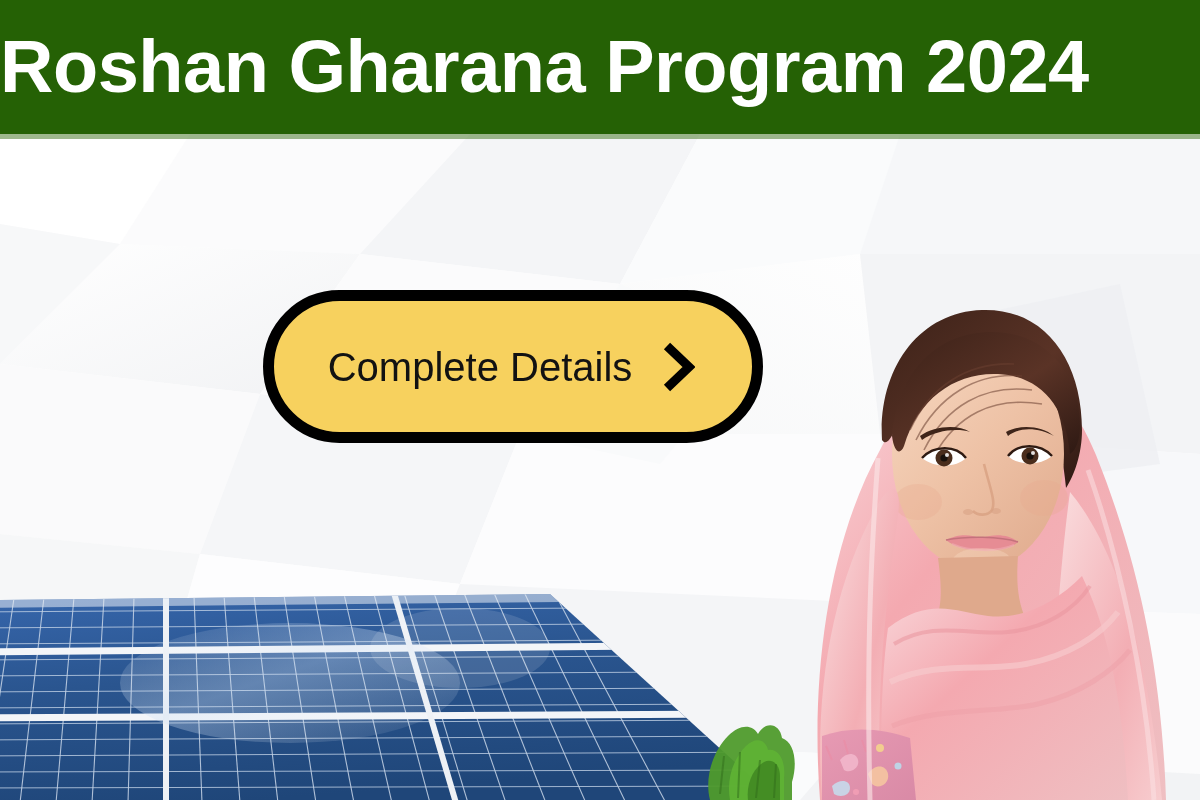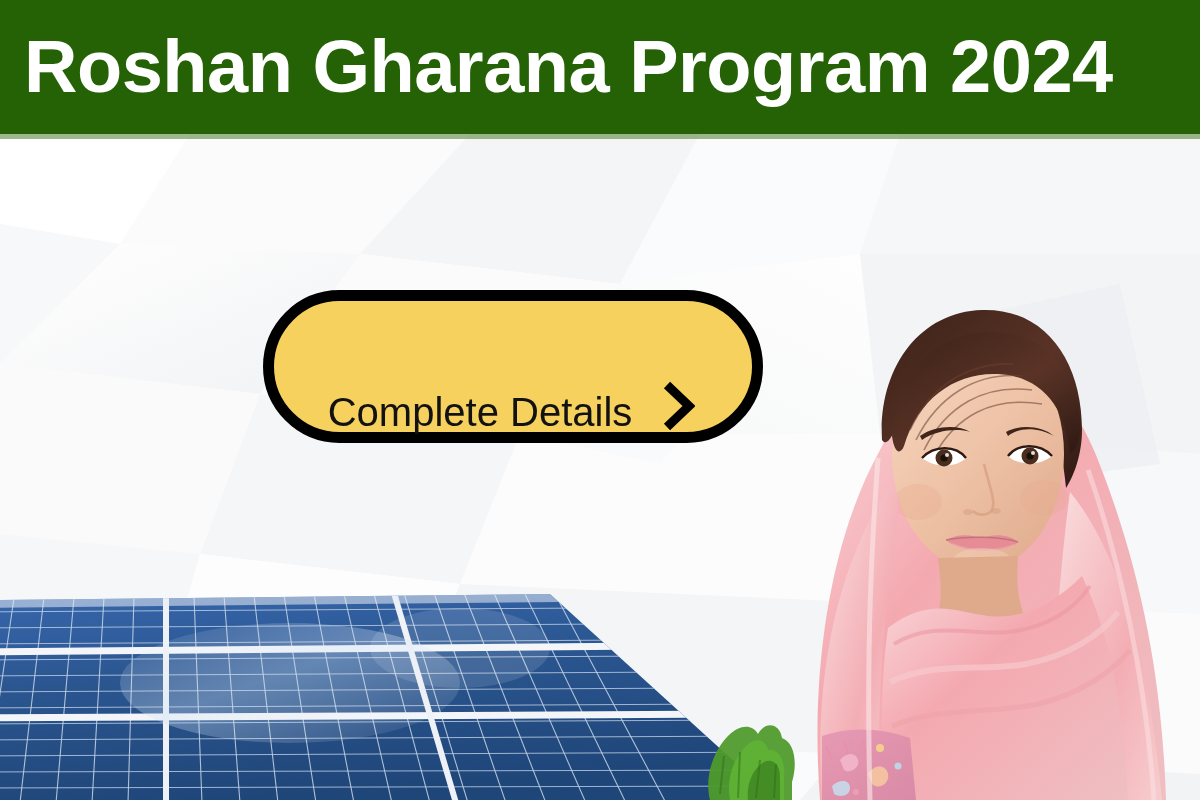--- a/index.html
+++ b/index.html
@@ -35,24 +35,23 @@
     width:1200px; height:5px;
     background:#4e7d2f;
     opacity:.55;
   }
   .header-title {
     color:#ffffff;
     font-size:74px;
     font-weight:bold;
     letter-spacing:-0.5px;
     line-height:1;
-    padding-left:8px;
+    padding-left:0;
     white-space:nowrap;
     transform:scaleX(1.0);
-    margin-left:16px;
   }
 
   
   .bg-wrap {
     position:absolute;
     left:0; top:134px;
     width:1200px; height:666px;
     background:#fdfdfd;
     overflow:hidden;
     z-index:1;
@@ -83,21 +82,21 @@
 
   
   .cta-button {
     position:absolute;
     left:263px; top:290px;
     width:500px; height:153px;
     background:#f7d15e;
     border:11px solid #000000;
     border-radius:80px;
     display:flex;
-    align-items:flex-end;
+    align-items:center;
     justify-content:center;
     gap:26px;
     z-index:20;
     cursor:pointer;
   }
   .cta-label {
     color:#121212;
     font-size:40px;
     font-weight:normal;
     line-height:1;

